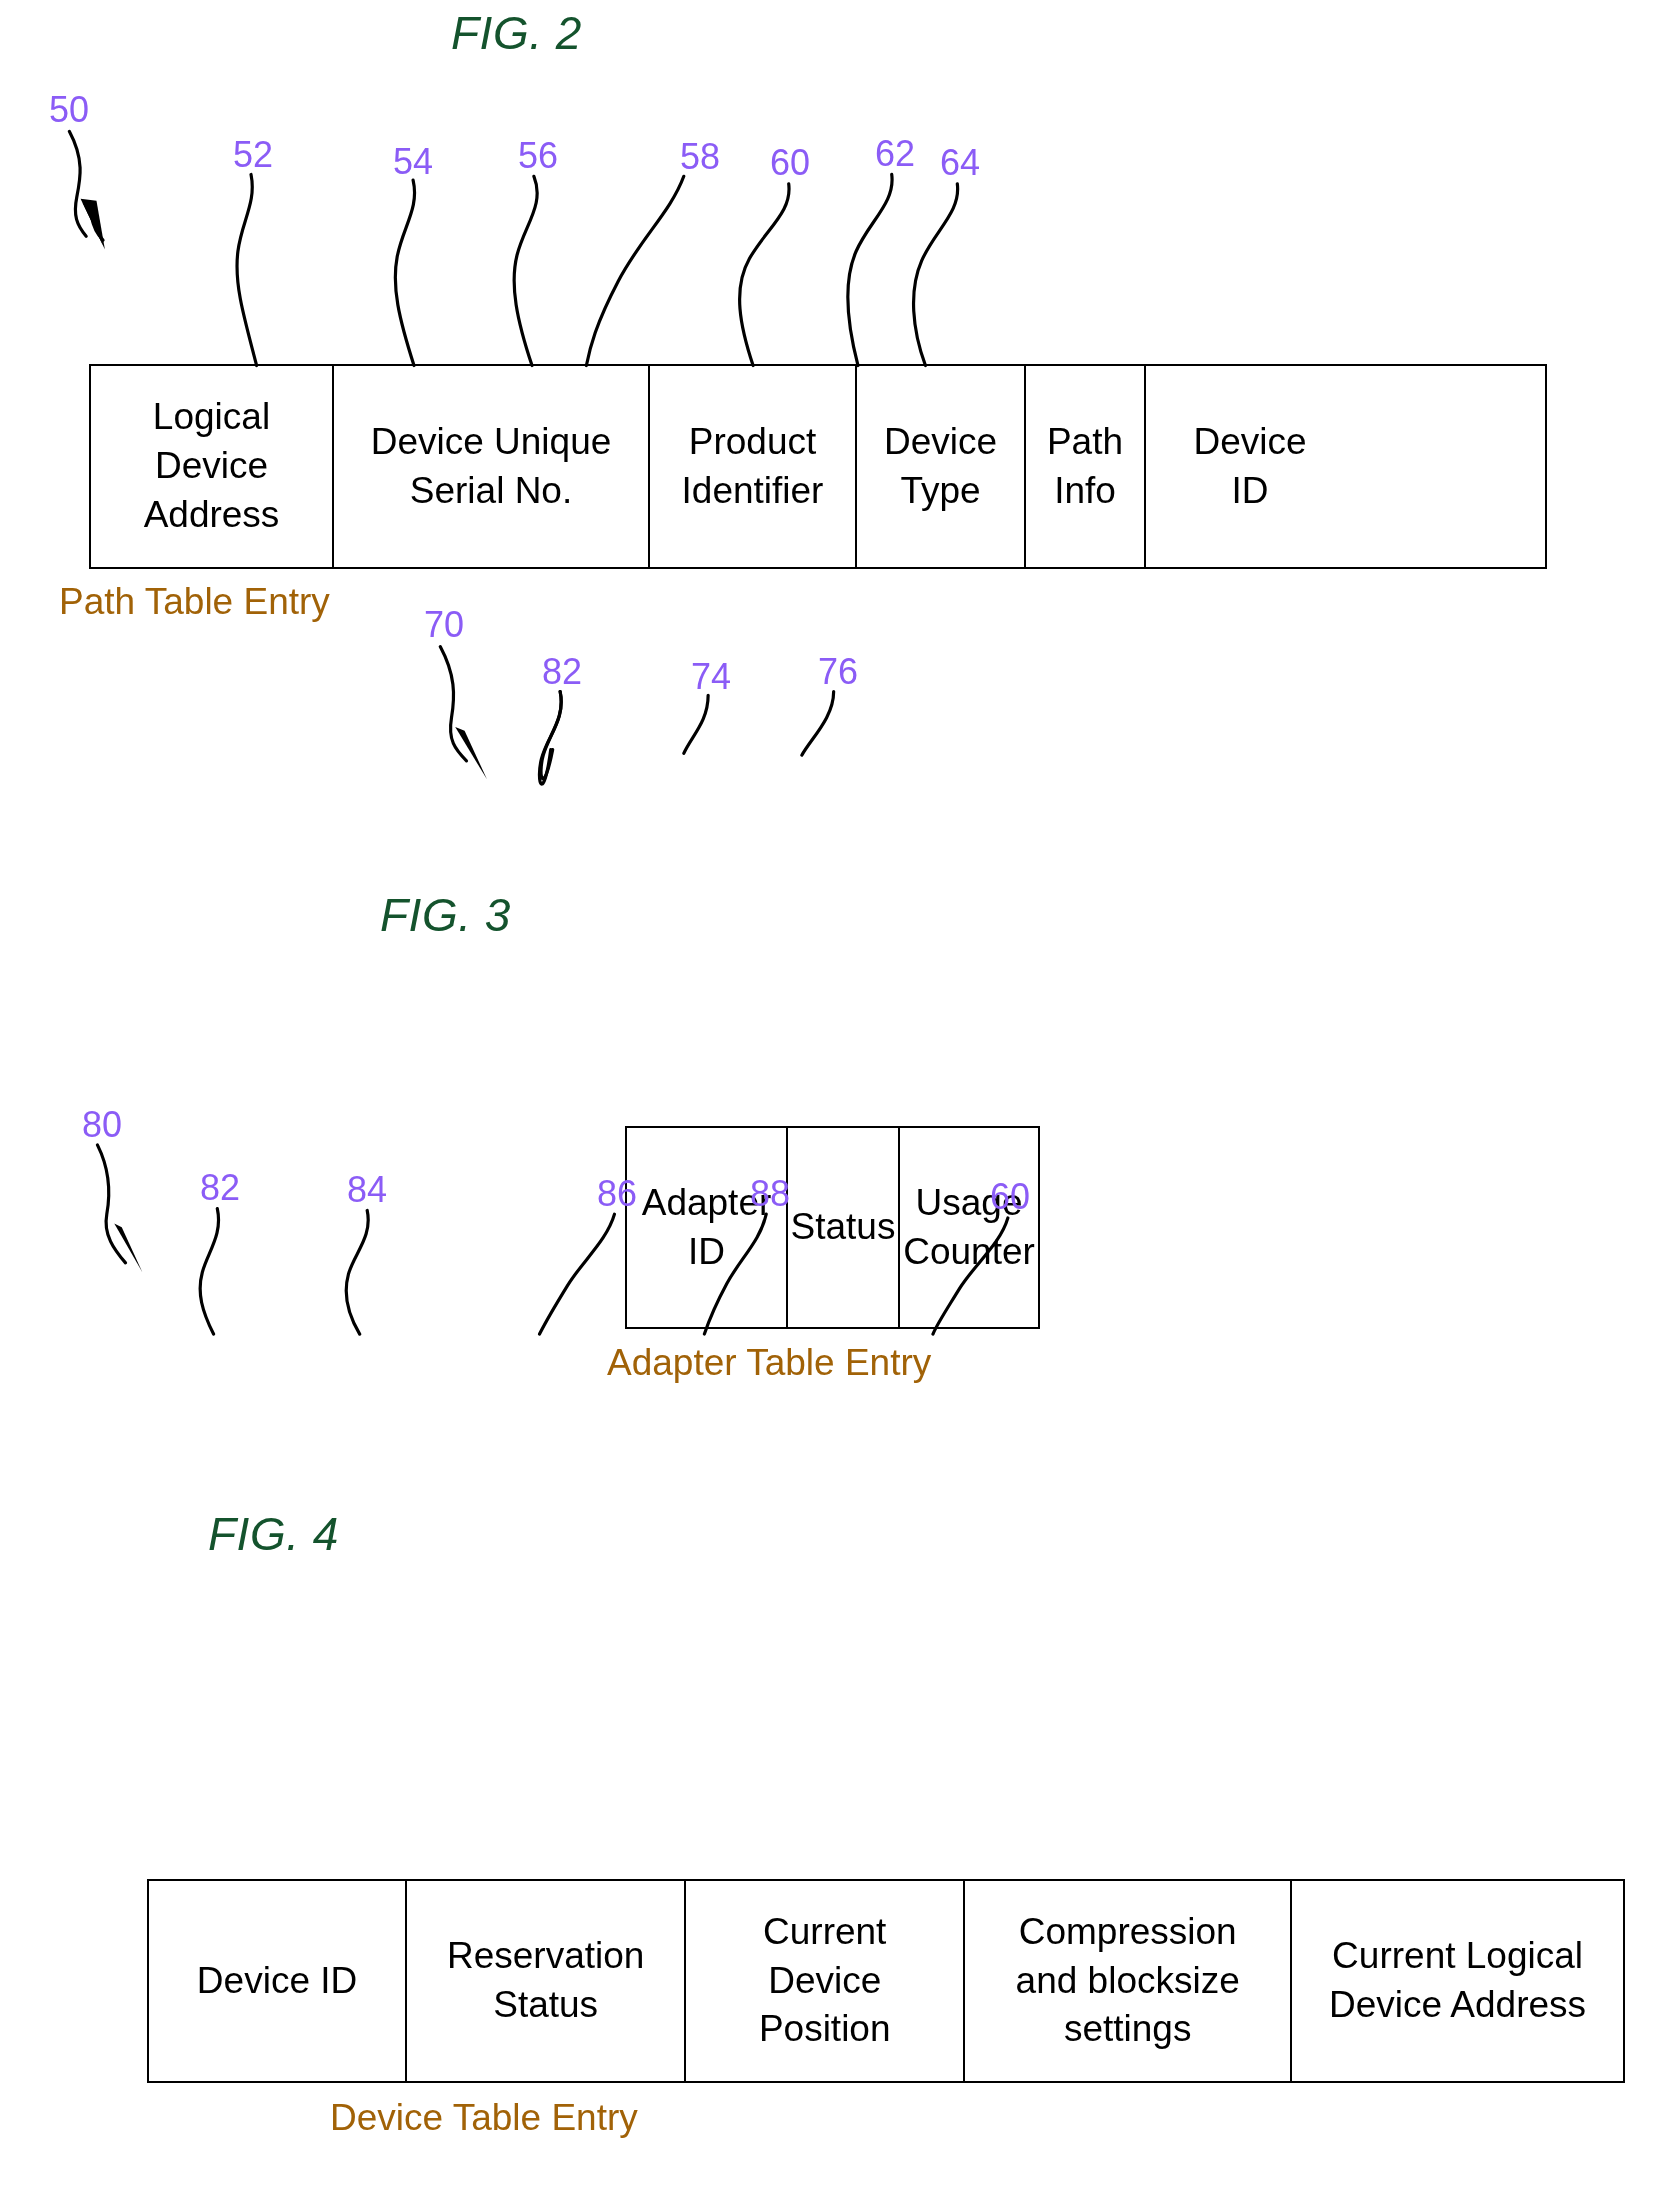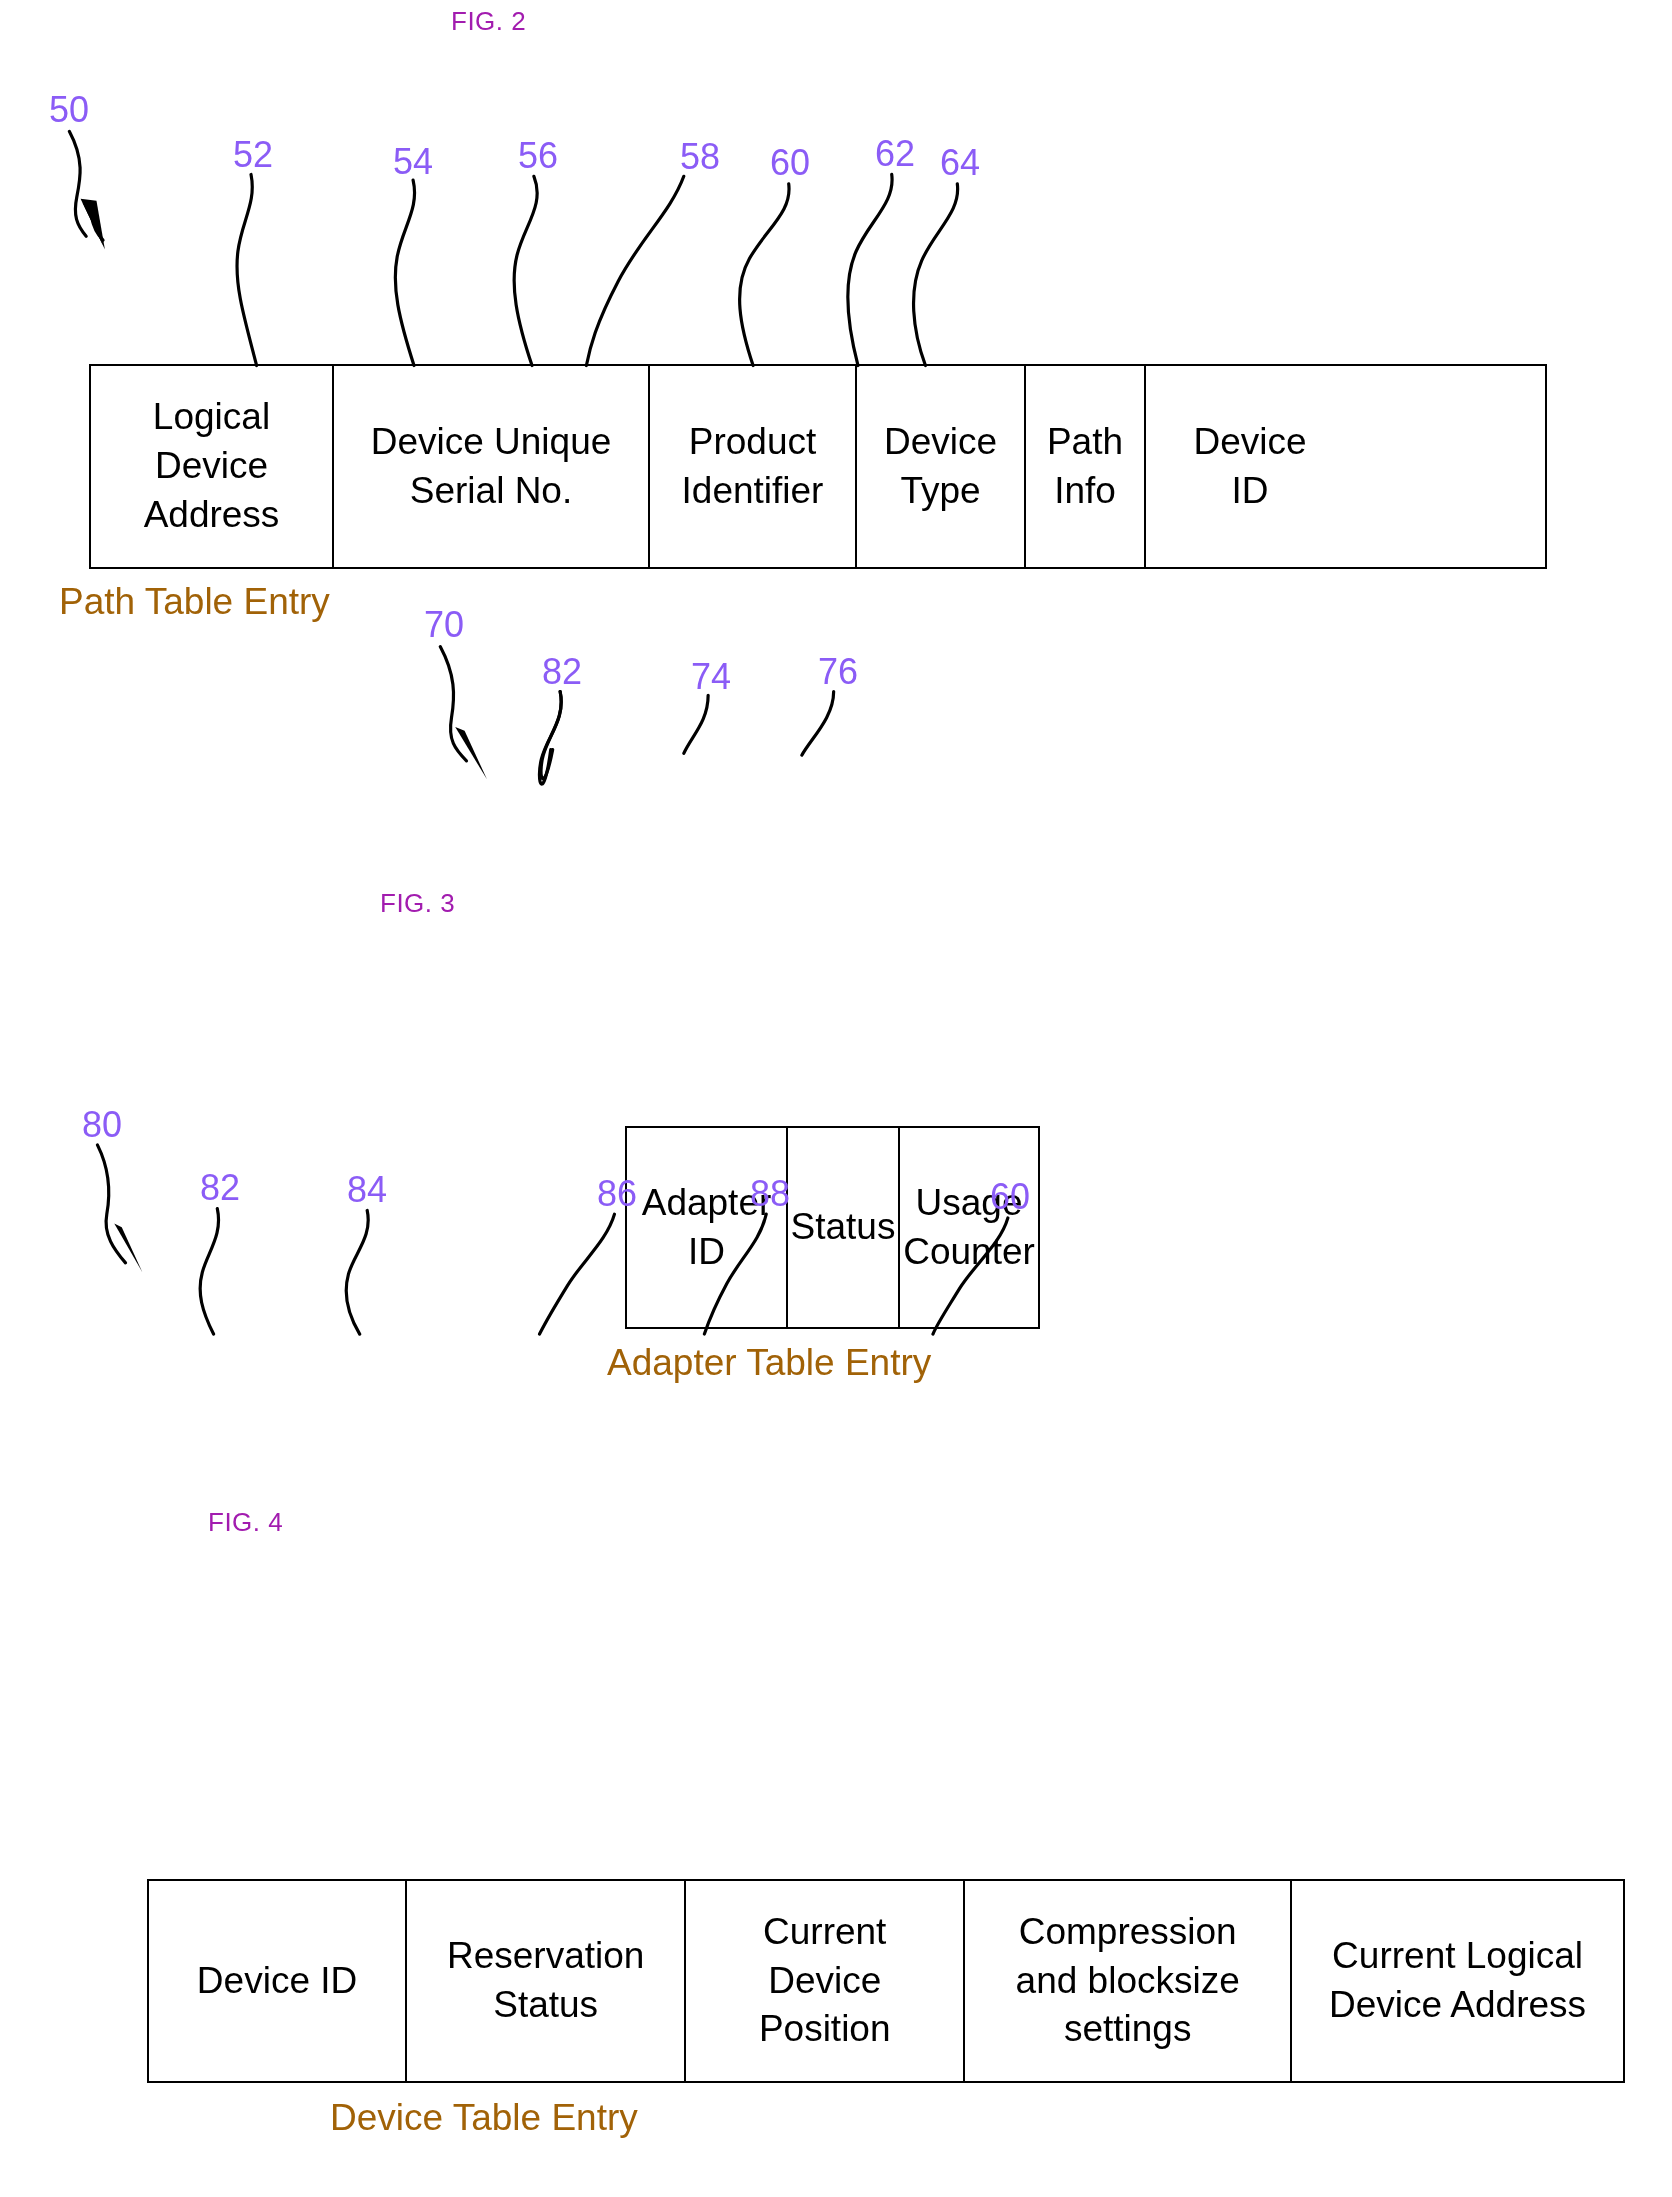--- a/index.html
+++ b/index.html
@@ -11,24 +11,25 @@
     width: 1672px;
     height: 2197px;
     position: relative;
     font-family: "Liberation Sans", sans-serif;
     color: #000000;
     overflow: hidden;
   }
 
   .fig-title {
     position: absolute;
-    font-size: 26px;
+    font-size: 46px;
     letter-spacing: 0.5px;
-    color: #a21caf;
+    color: #14532d;
     white-space: nowrap;
+    font-style: italic;
   }
 
   .ref-num {
     position: absolute;
     font-size: 36px;
     color: #8b5cf6;
     white-space: nowrap;
   }
 
   .caption {

